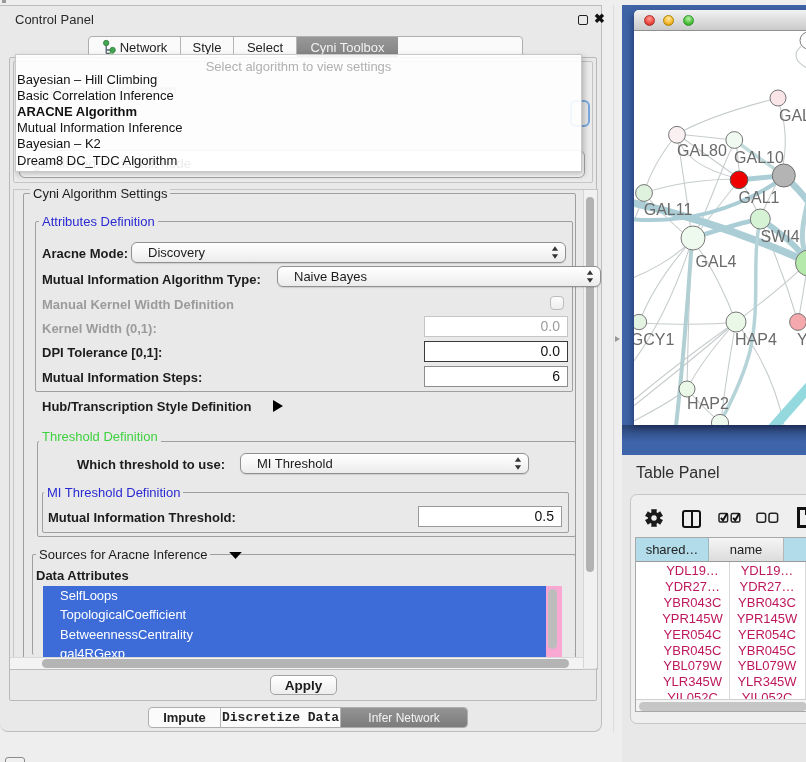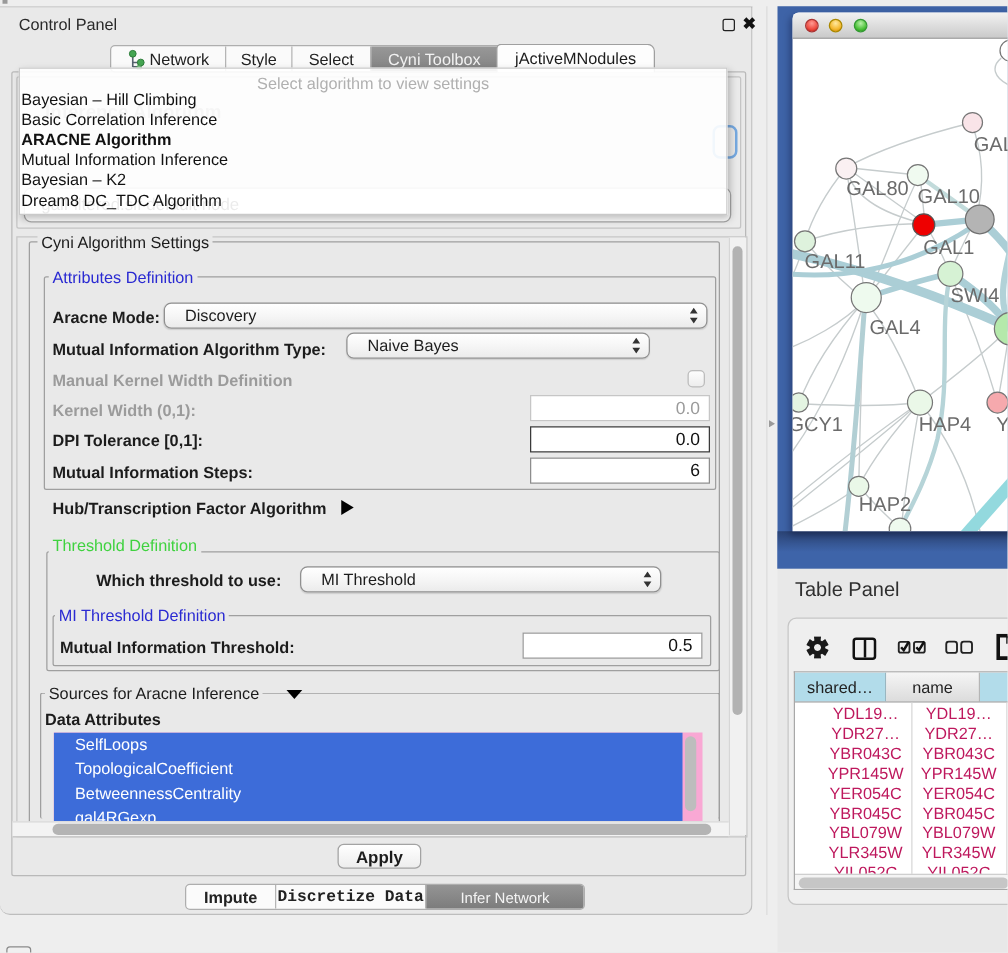--- a/index.html
+++ b/index.html
@@ -43,62 +43,60 @@
         <path d="M4.2 6 V14.5 M4.2 11 H9.5 M4.2 14.5 H8" stroke="#56636e" stroke-width="1.3" fill="none"></path>
         <circle cx="4.2" cy="4" r="2.7" fill="#45a552" stroke="#2d7d3a" stroke-width="0.8"></circle>
         <circle cx="10.6" cy="11" r="2.7" fill="#45a552" stroke="#2d7d3a" stroke-width="0.8"></circle>
         <circle cx="9.3" cy="15.2" r="2" fill="#7cc084" stroke="#4f9a58" stroke-width="0.7"></circle>
       </svg>Network</div>
     <div style="width:53px;border-right:1px solid #b5b5b5;text-align:center;line-height:21px;font-size:13px;color:#222;">Style</div>
     <div style="width:63px;border-right:1px solid #b5b5b5;text-align:center;line-height:21px;font-size:13px;color:#222;">Select</div>
     <div style="width:101px;background:linear-gradient(#989898,#828282);text-align:center;line-height:21px;font-size:13px;color:#f2f2f2;">Cyni Toolbox</div>
     <div style="flex:1;"></div>
   </div>
-  <div class="abs" style="left:397px;top:35px;width:127px;height:23px;background:#fdfdfd;border:1px solid #9f9f9f;
-       border-bottom:none;border-radius:4px 6px 0 0;text-align:center;line-height:22px;font-size:13px;color:#1c1c1c;">jActiveMNodules</div>
 
   <div class="abs" style="left:13px;top:189px;width:585px;height:481px;border:1px solid #c6c6c6;"></div>
 
   <div class="grp" style="left:23px;top:193px;width:553px;height:473px;"></div>
   <div class="grplab" style="left:30px;top:186px;color:#1c1c1c;">Cyni Algorithm Settings</div>
 
   <div class="abs" style="left:583px;top:190px;width:14px;height:478px;background:#f1f1f1;border-left:1px solid #d6d6d6;"></div>
   <div class="abs" style="left:586px;top:197px;width:8px;height:375px;background:#b2b2b2;border-radius:4px;"></div>
 
   <div class="grp" style="left:35px;top:221px;width:538px;height:171px;"></div>
   <div class="grplab" style="left:39px;top:214px;color:#2a2ad2;">Attributes Definition</div>
 
   <div class="b13 abs" style="left:42px;top:246px;">Aracne Mode:</div>
   <div class="combo" style="left:131px;top:242px;width:435px;">Discovery
     <svg class="arr" viewBox="0 0 9 14">
         <path d="M4.5 0 L8 5 H1 Z M4.5 14 L1 9 H8 Z" fill="#333"></path>
       </svg>
   </div>
 
   <div class="b13 abs" style="left:42px;top:272px;">Mutual Information Algorithm Type:</div>
-  <div class="combo" style="left:277px;top:266px;width:243px;">Naive Bayes
+  <div class="combo" style="left:277px;top:266px;width:324px;">Naive Bayes
     <svg class="arr" viewBox="0 0 9 14">
         <path d="M4.5 0 L8 5 H1 Z M4.5 14 L1 9 H8 Z" fill="#333"></path>
       </svg>
   </div>
 
   <div class="b13 abs" style="left:42px;top:297px;color:#9b9b9b;">Manual Kernel Width Definition</div>
   <div class="abs" style="left:550px;top:296px;width:14px;height:14px;border:1px solid #bcbcbc;border-radius:4px;
        background:linear-gradient(#fdfdfd,#ededed);"></div>
 
   <div class="b13 abs" style="left:42px;top:321px;color:#9b9b9b;">Kernel Width (0,1):</div>
   <div class="tfield" style="left:424px;top:316px;width:144px;border:1px solid #c6c6c6;color:#9b9b9b;">0.0</div>
 
   <div class="b13 abs" style="left:42px;top:345px;">DPI Tolerance [0,1]:</div>
   <div class="tfield" style="left:424px;top:341px;width:144px;border:1.5px solid #3a3a3a;color:#111;">0.0</div>
 
   <div class="b13 abs" style="left:42px;top:370px;">Mutual Information Steps:</div>
   <div class="tfield" style="left:424px;top:366px;width:144px;border:1px solid #8d8d8d;color:#111;">6</div>
 
-  <div class="b13 abs" style="left:42px;top:399px;">Hub/Transcription Factor Algorithm</div>
+  <div class="b13 abs" style="left:42px;top:399px;">Hub/Transcription Style Definition</div>
   <svg class="abs" style="left:272px;top:399px;" width="12" height="14" viewBox="0 0 12 14">
     <path d="M1 1 L11 7 L1 13 Z" fill="#000"></path>
     </svg>
 
   <div class="grp" style="left:37px;top:441px;width:539px;height:96px;"></div>
   <div class="grplab" style="left:39px;top:429px;color:#3fd23f;">Threshold Definition</div>
 
   <div class="b13 abs" style="left:77px;top:457px;">Which threshold to use:</div>
   <div class="combo" style="left:240px;top:453px;width:289px;">MI Threshold
     <svg class="arr" viewBox="0 0 9 14">

